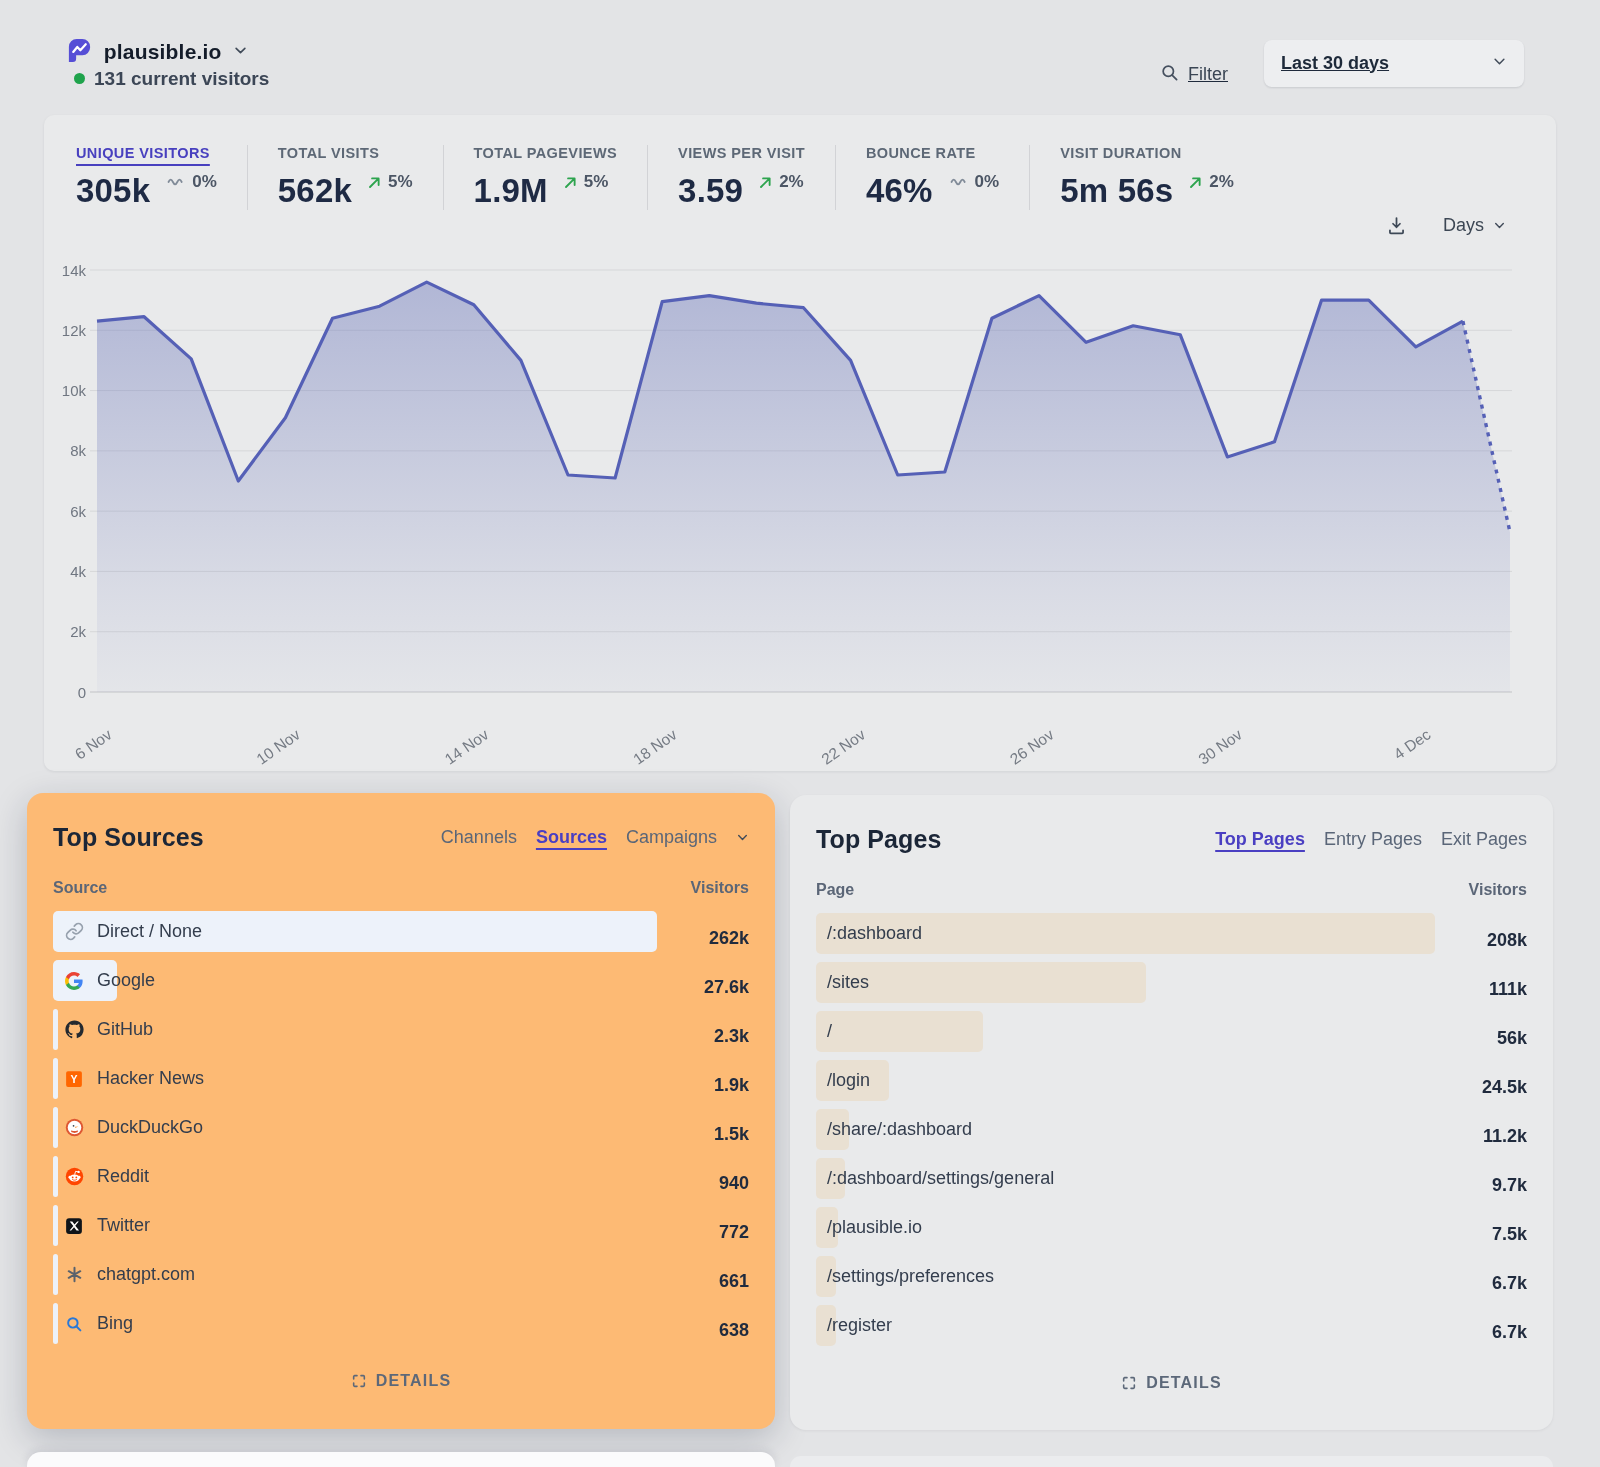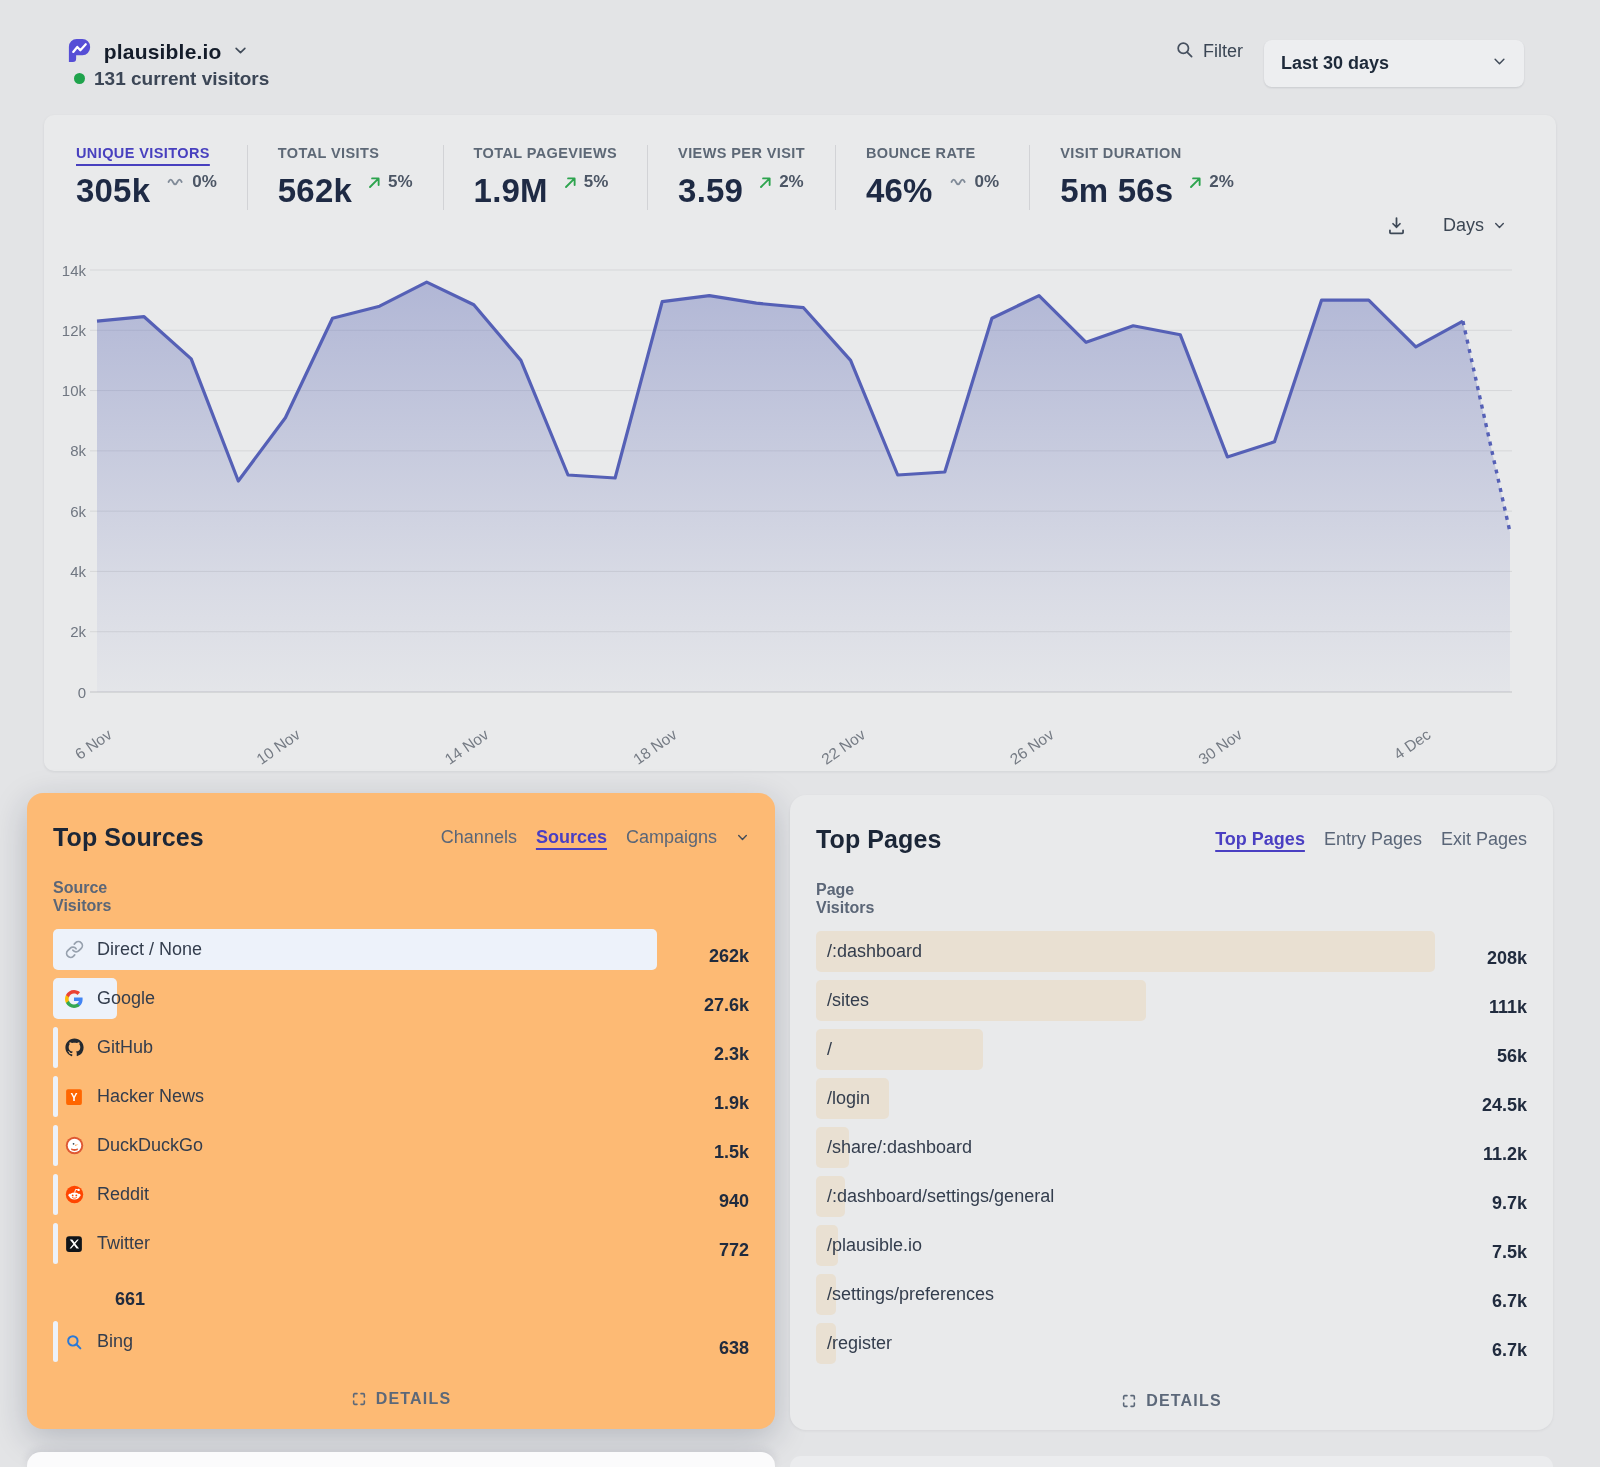--- a/index.html
+++ b/index.html
@@ -7,21 +7,21 @@
   .page{position:relative;width:1600px;height:1467px;overflow:hidden;background:#e3e4e6;}
 
   
   .topbar{position:absolute;left:44px;top:36px;width:1480px;height:54px;display:flex;align-items:center;justify-content:space-between;}
   .topbar-left{display:flex;align-items:center;flex-direction:column;}
   .site-switch{display:flex;align-items:center;gap:11px;cursor:pointer;}
   .site-name{font-size:21px;font-weight:700;color:#141c2a;letter-spacing:.2px;}
   .live{display:flex;align-items:center;gap:9px;margin-left:30px;cursor:pointer;}
   .dot{width:11px;height:11px;border-radius:50%;background:#1fa34c;}
   .live-label{font-size:19px;font-weight:700;color:#3c4656;}
-  .topbar-right{display:flex;align-items:flex-start;gap:21px;}
+  .topbar-right{display:flex;align-items:flex-end;gap:36px;text-decoration:underline;}
   .filter-btn{display:flex;align-items:center;gap:9px;font-size:18px;color:#3a4554;cursor:pointer;}
   .range-select{display:flex;align-items:center;justify-content:space-between;width:226px;height:47px;padding:0 17px;background:#edeef0;border-radius:8px;box-shadow:0 1px 2px rgba(16,24,40,.12);font-size:18px;font-weight:600;color:#1d2939;cursor:pointer;}
 
   
   .card-top{position:absolute;left:44px;top:115px;width:1512px;height:656px;background:#e9eaeb;border-radius:10px;box-shadow:0 1px 3px rgba(16,24,40,.08);}
   .stats{display:flex;align-items:flex-start;margin:30px 0 0 32px;}
   .stat{padding:0 30px;cursor:pointer;}
   .stat:first-child{padding-left:0;}
   .stat + .stat{border-left:1px solid #d2d3d6;}
   .stat-label{font-size:14.5px;font-weight:700;letter-spacing:.4px;color:#5d6876;white-space:nowrap;}
@@ -35,21 +35,21 @@
   #chart{position:absolute;left:6px;top:140px;}
 
   
   .card-sources{position:absolute;left:27px;top:793px;width:748px;height:636px;background:#fdba74;border-radius:16px;box-shadow:0 10px 34px rgba(25,32,56,.22);padding:26px 26px 0;box-sizing:border-box;}
   .card-pages{position:absolute;left:790px;top:795px;width:763px;height:635px;background:#e9eaeb;border-radius:16px;box-shadow:0 1px 3px rgba(16,24,40,.06);padding:26px 26px 0;box-sizing:border-box;}
   .card-head{display:flex;align-items:center;justify-content:space-between;margin-top:4px;}
   .card-title{font-size:25px;font-weight:800;color:#1b2637;letter-spacing:.1px;}
   .tabs{display:flex;align-items:center;gap:19px;font-size:18px;}
   .tab{color:#5a6678;cursor:pointer;white-space:nowrap;}
   .tab.active{color:#4a3fc2;font-weight:700;text-decoration:underline;text-decoration-thickness:2px;text-underline-offset:5px;}
-  .cols{display:flex;justify-content:space-between;margin-top:27px;font-size:16px;font-weight:700;color:#5b6677;flex-direction:column;}
+  .cols{display:flex;justify-content:space-between;margin-top:27px;font-size:16px;font-weight:700;color:#5b6677;}
   .rows{margin-top:10px;}
   .trow{display:flex;align-items:center;height:49px;cursor:pointer;}
   .cell-bar{position:relative;flex:1;height:41px;}
   .bar{position:absolute;left:0;top:0;height:100%;border-radius:5px;}
   .src-bar{background:#edf2fa;}
   .pg-bar{background:#e9e0d2;}
   .cell-label{position:absolute;left:0;top:0;height:100%;display:flex;align-items:center;gap:13px;padding-left:11px;font-size:18px;color:#333d4d;white-space:nowrap;}
   .cell-label .ic{display:flex;align-items:center;width:20px;justify-content:center;}
   .cell-val{width:92px;text-align:right;font-size:18px;font-weight:600;color:#202b3e;margin-top:13px;}
   .details{display:flex;align-items:center;justify-content:center;gap:9px;margin-top:10px;height:46px;color:#5c6879;font-size:16px;font-weight:800;letter-spacing:1.2px;cursor:pointer;}
@@ -358,20 +358,31 @@
                   <rect x="1.5" y="1.5" width="21" height="21" rx="4" fill="#0f1419"></rect>
                   <path d="M6.3 6h3.4l3 4.1L16.3 6h2.1l-4.7 5.5L18.8 18h-3.4l-3.3-4.5L8.2 18H6.1l5-5.9z" fill="#ffffff"></path>
                 </svg>
               </span>
               <span>Twitter</span>
             </div>
       </div>
       <div class="cell-val">772</div>
     </div>
     <div class="trow">
+      <div class="cell-bar">
+        <div class="bar src-bar" style="width:0.90%"></div>
+        <div class="cell-label">
+              <span class="ic">
+                <svg width="19" height="19" viewBox="0 0 24 24" fill="none" stroke="#5a626c" stroke-width="2.5" stroke-linecap="round">
+                  <path d="M12 3.5v17M4.7 7.8l14.6 8.4M4.7 16.2l14.6-8.4"></path>
+                </svg>
+              </span>
+              <span>chatgpt.com</span>
+            </div>
+      </div>
       <div class="cell-val">661</div>
     </div>
     <div class="trow">
       <div class="cell-bar">
         <div class="bar src-bar" style="width:0.90%"></div>
         <div class="cell-label">
               <span class="ic">
                 <svg width="18" height="18" viewBox="0 0 24 24" fill="none" stroke="#2878d8" stroke-width="2.6" stroke-linecap="round">
                   <circle cx="10.5" cy="10.5" r="6.3"></circle>
                   <path d="M15.4 15.4 20.5 20.5"></path>

